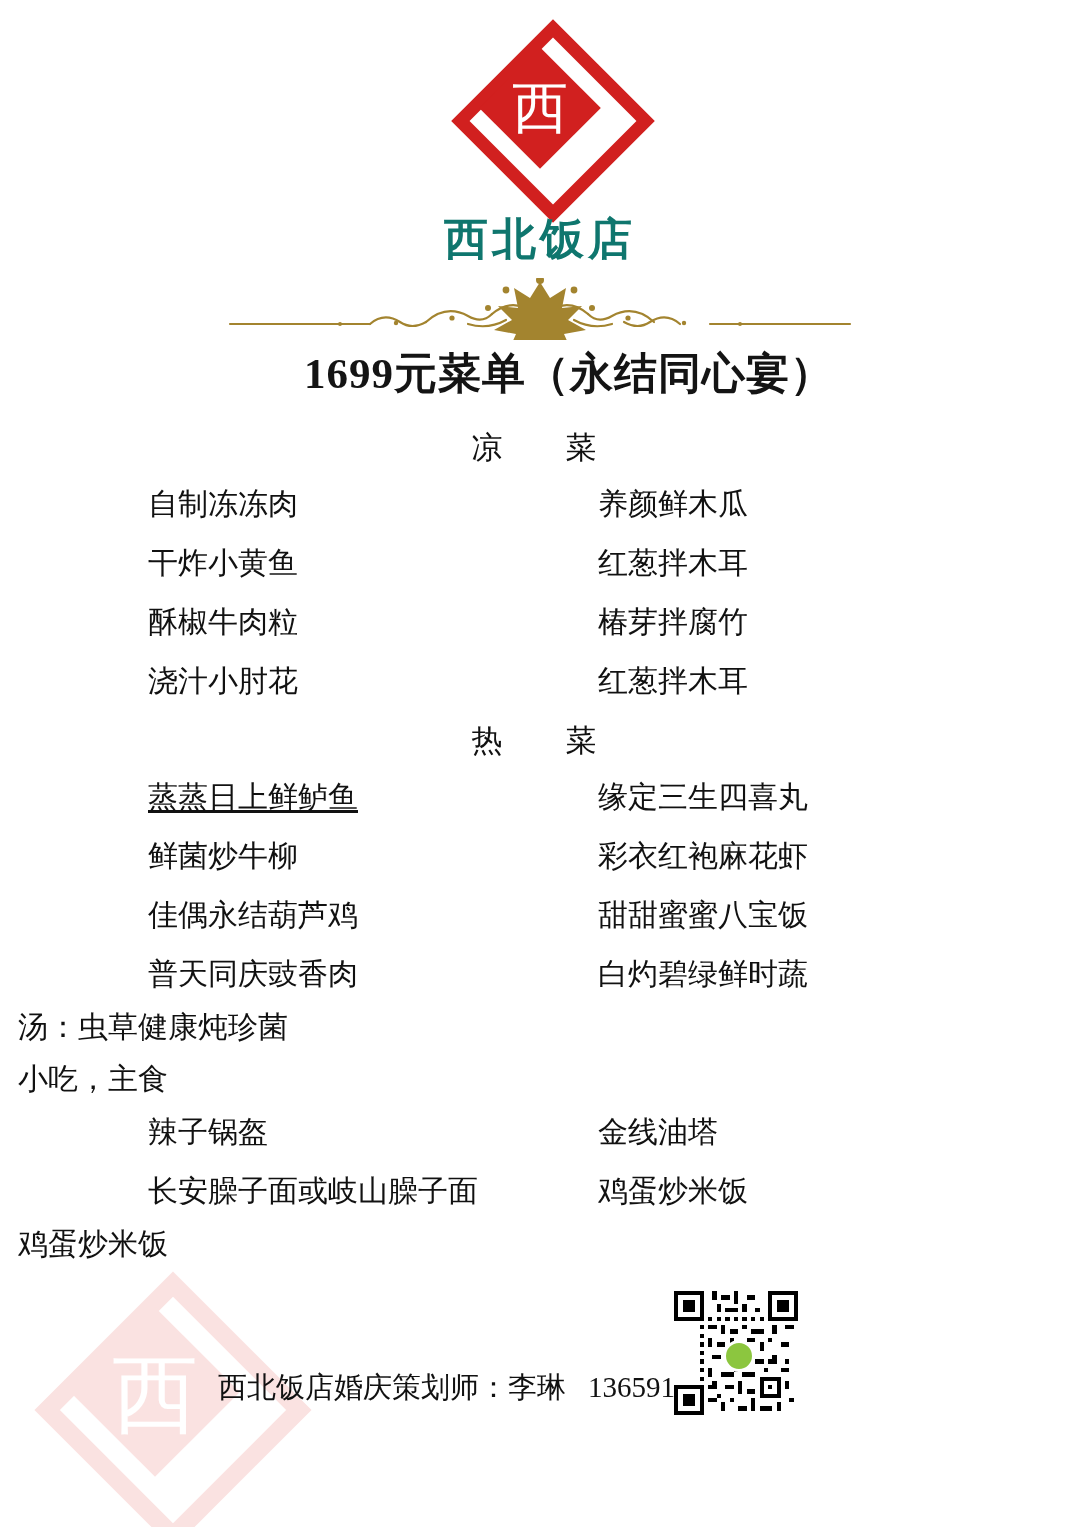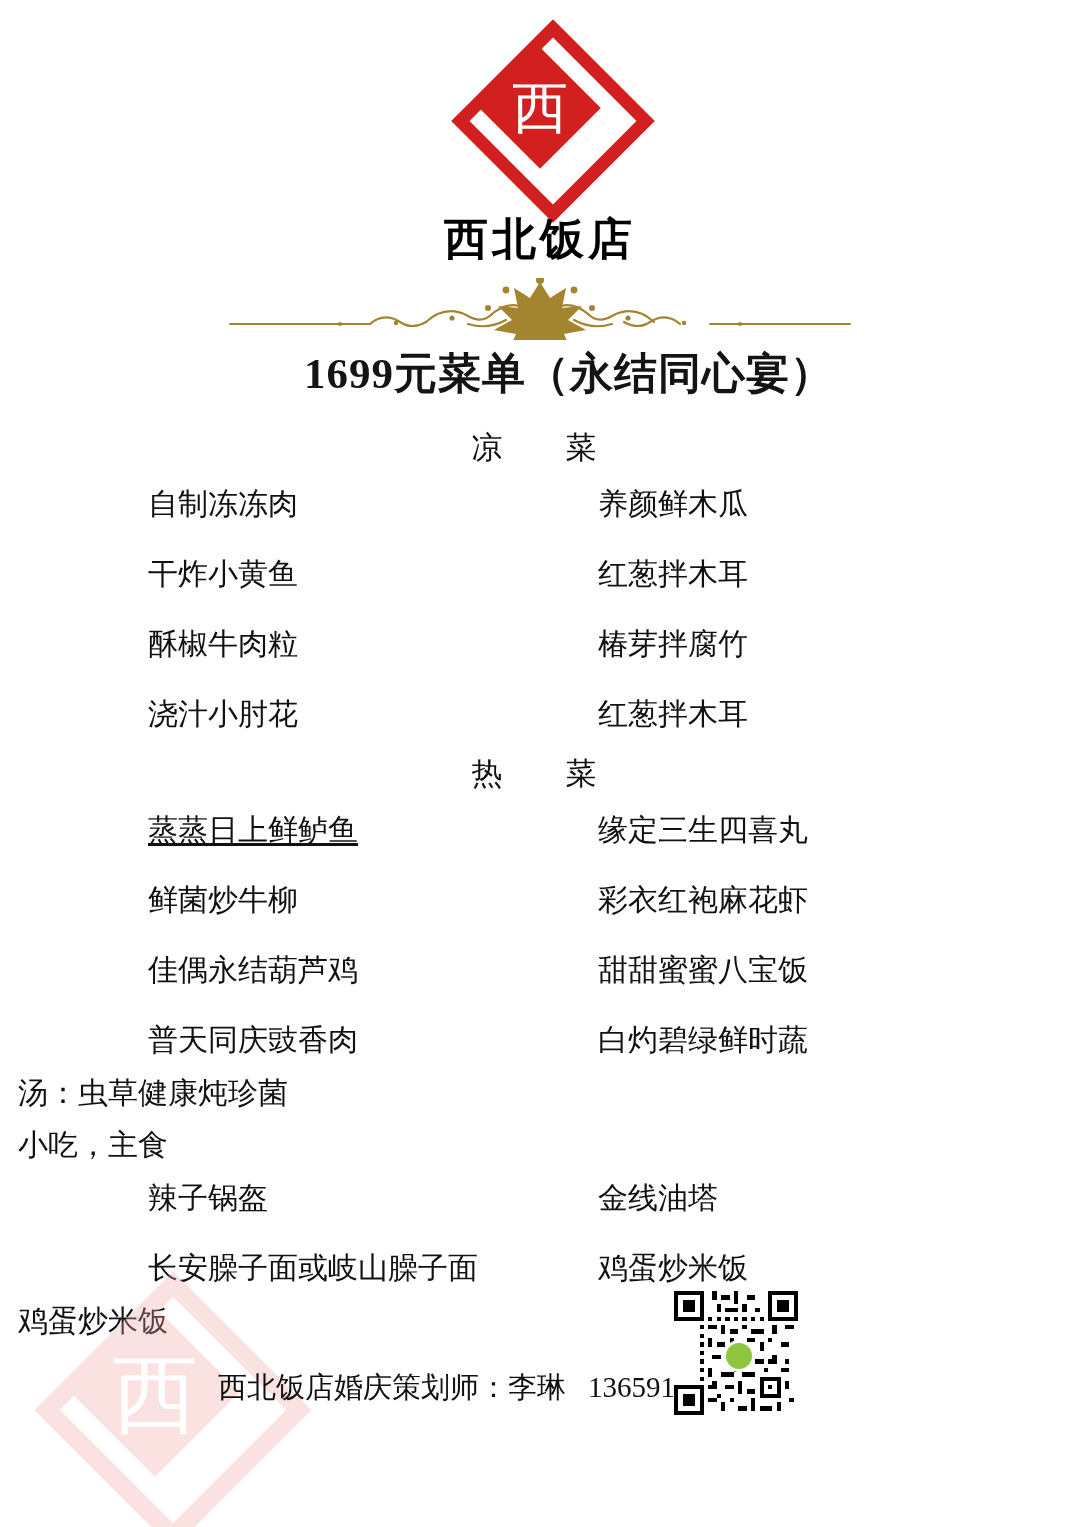--- a/index.html
+++ b/index.html
@@ -73,21 +73,21 @@
   
   .restaurant-name {
     position: absolute;
     top: 210px;
     left: 0;
     width: 100%;
     text-align: center;
     font-size: 44px;
     font-weight: bold;
     letter-spacing: 4px;
-    color: #000000;
+    color: #0f766e;
   }
 
   
   .ornament {
     position: absolute;
     top: 276px;
     left: 0;
     width: 100%;
     height: 66px;
     display: flex;
@@ -120,21 +120,21 @@
     text-align: center;
     font-size: 31px;
     letter-spacing: 16px;
     padding-left: 4px;
     margin: 12px 0 8px 0;
     color: #111111;
   }
   .dish-grid {
     display: grid;
     grid-template-columns: 1fr 1fr;
-    row-gap: 16px;
+    row-gap: 5px;
     padding: 0 0 0 0;
   }
   .dish {
     font-size: 30px;
     line-height: 54px;
     color: #111111;
     white-space: nowrap;
   }
   .dish.col-left { padding-left: 148px; }
   .dish.col-right { padding-left: 58px; }

